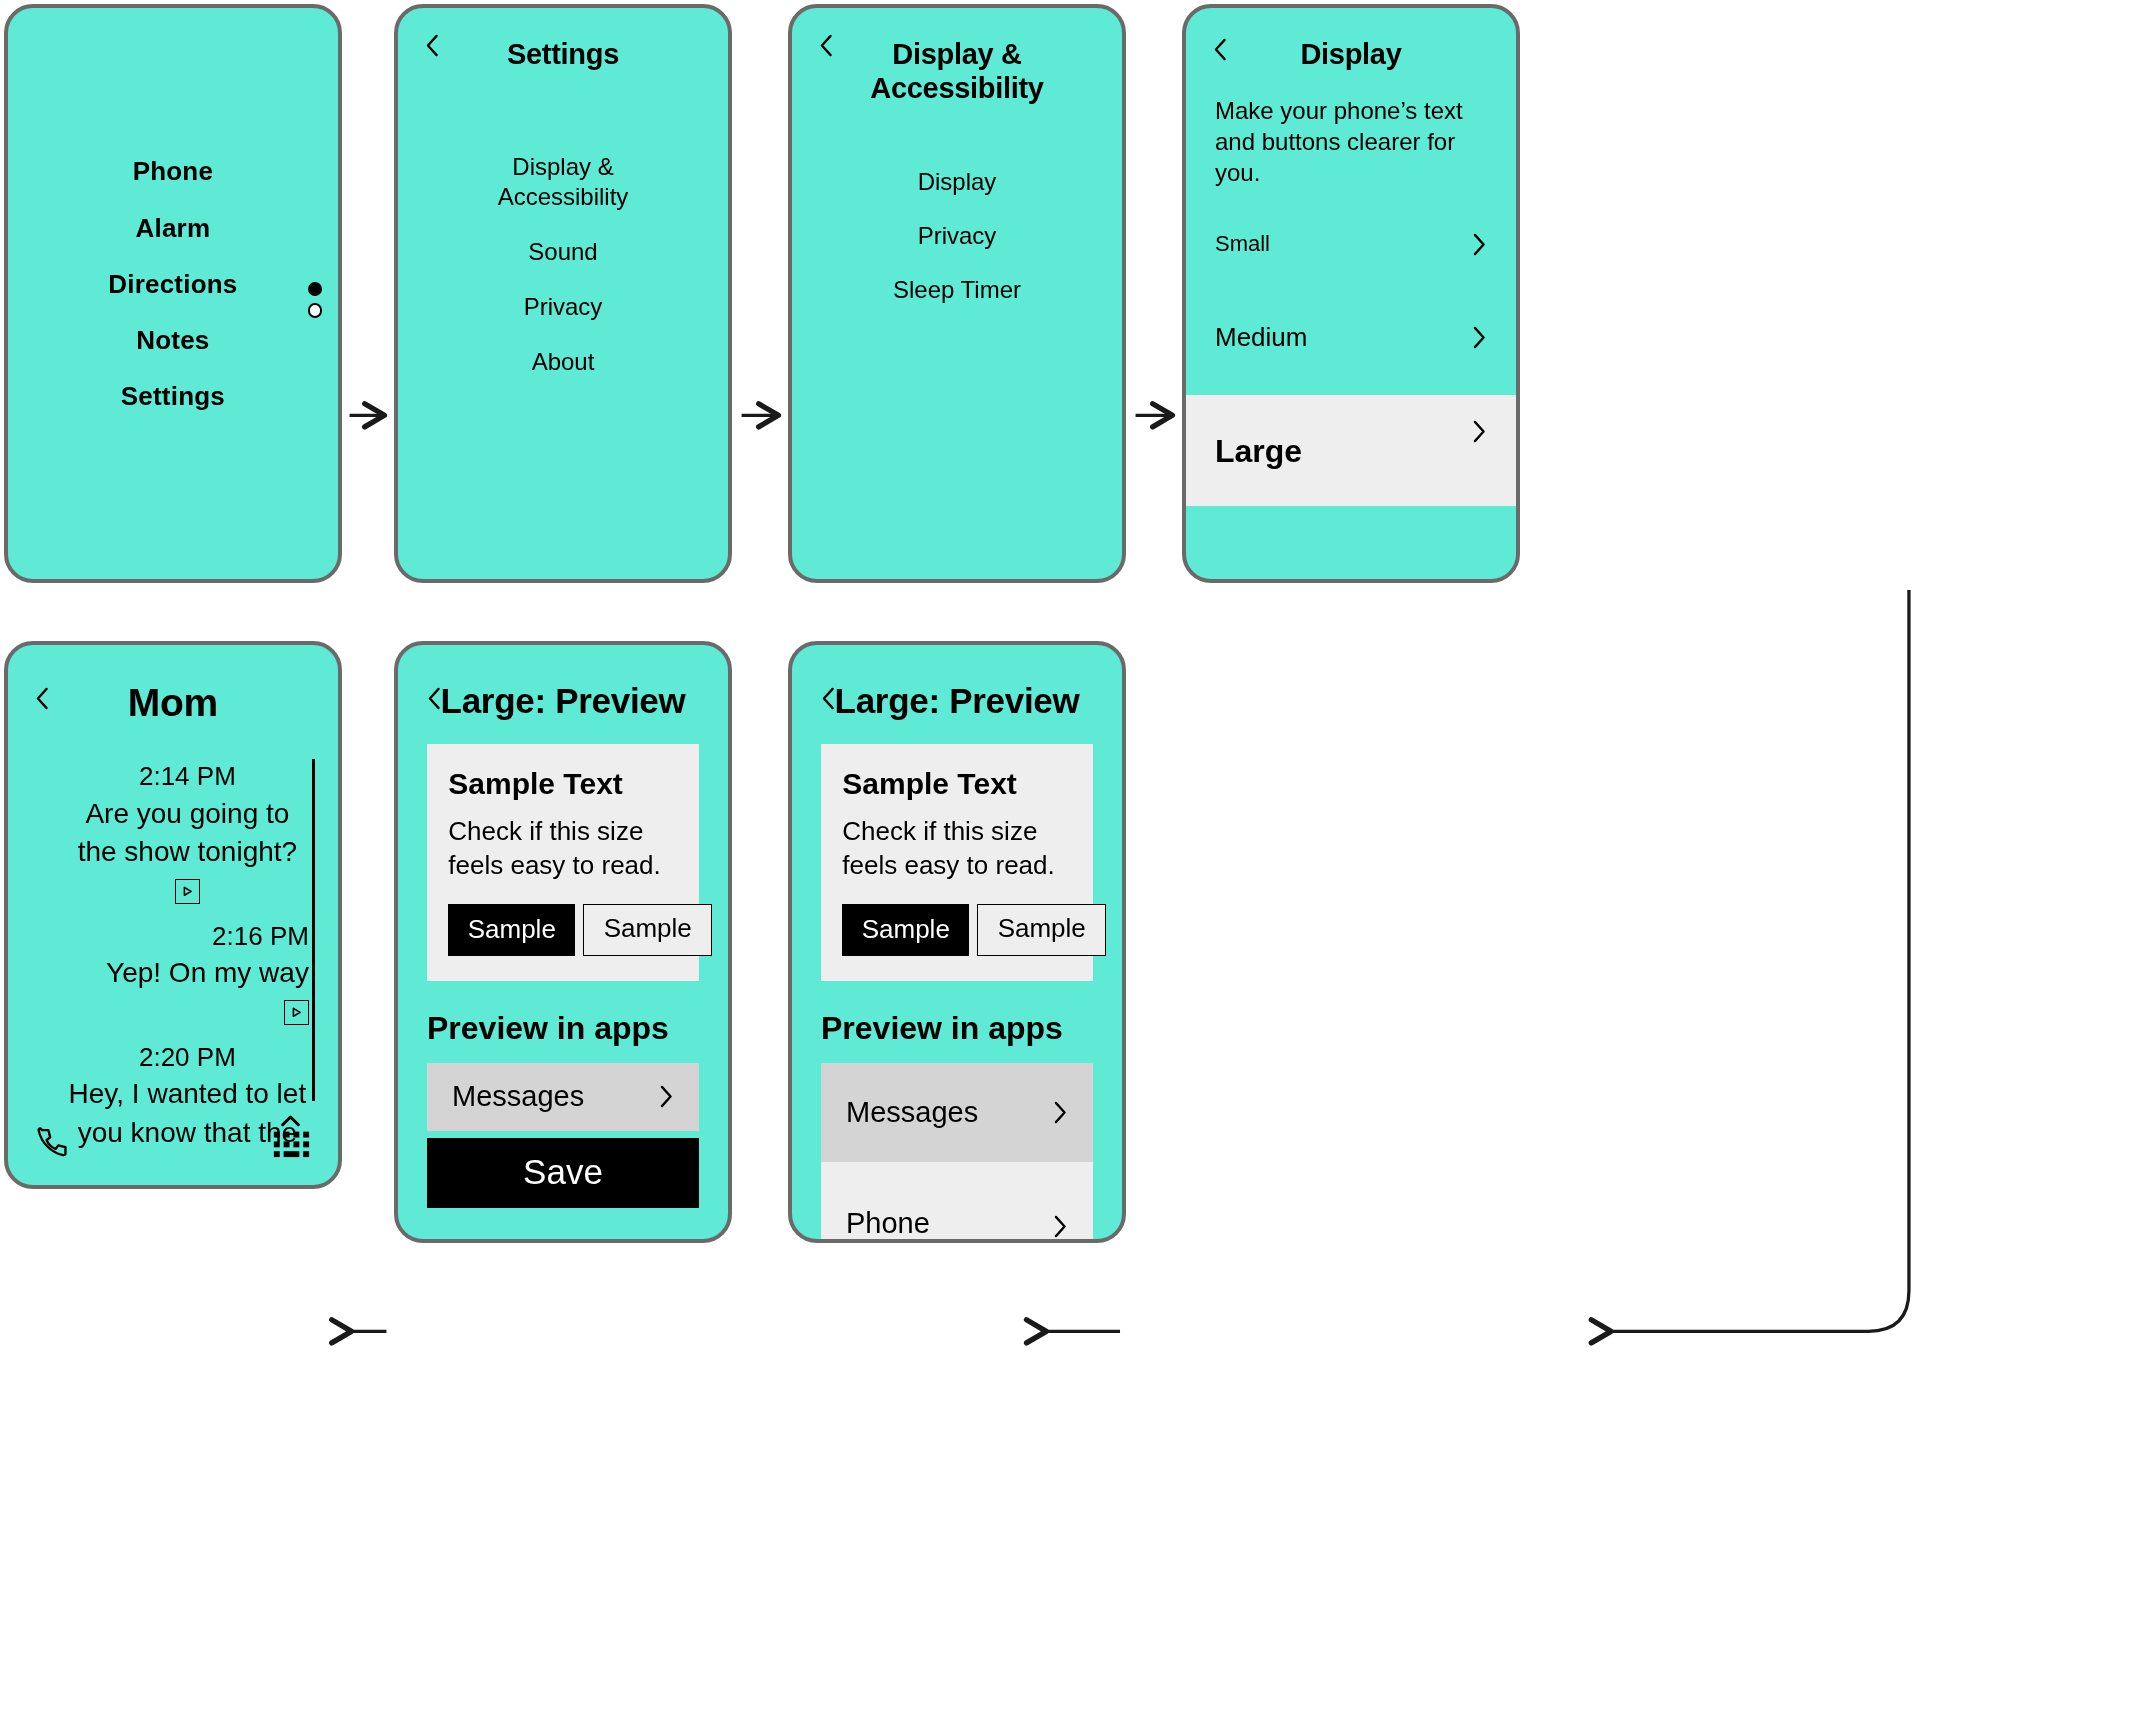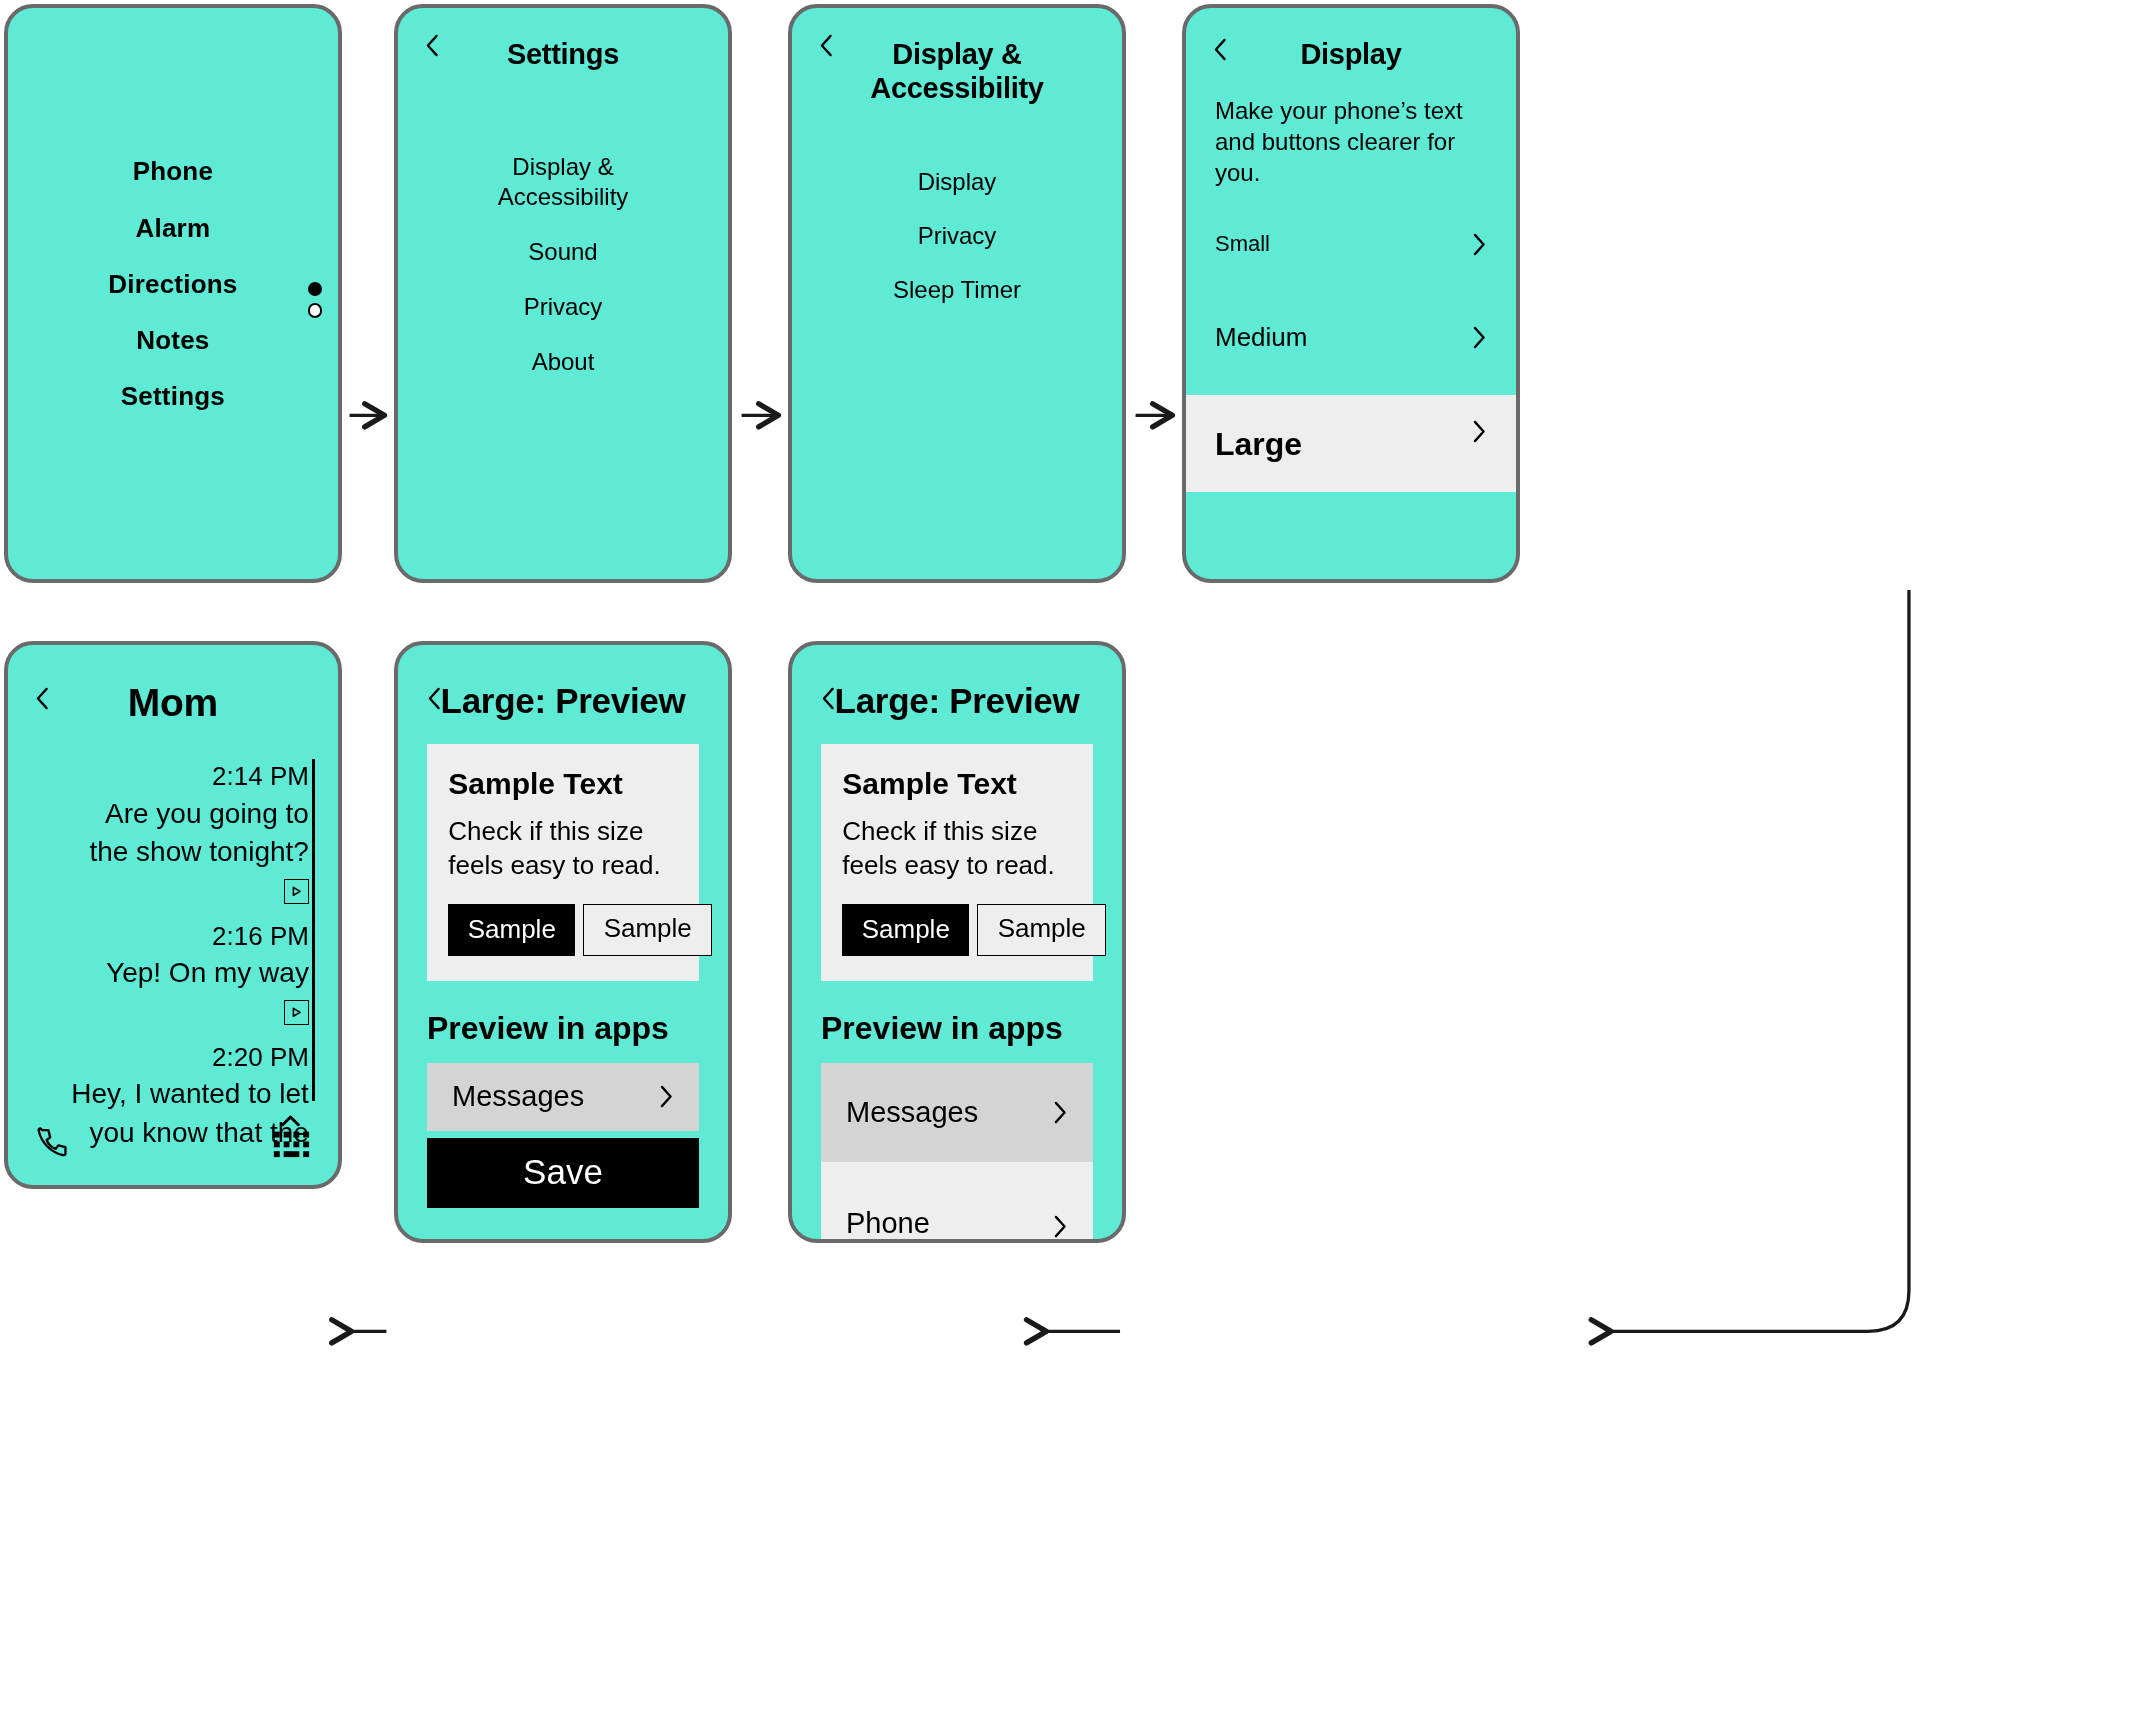--- a/index.html
+++ b/index.html
@@ -108,37 +108,37 @@
   .size-row {
     display: flex; align-items: center; justify-content: space-between;
     padding: 0 29px;
     cursor: pointer;
   }
   .size-row .size-label { line-height: 1; }
   .size-row .chev { flex: 0 0 auto; }
   #row-small  { height: 66px; font-size: 22px; }
   #row-medium { height: 66px; font-size: 26px; margin-top: 27px; }
   #row-large  {
-    height: 97px; font-size: 32px; font-weight: 700;
+    height: 111px; font-size: 32px; font-weight: 700;
     background: #eeeeee; margin-top: 25px;
   }
 
   
   #panel-mom { left: 3.9px; top: 641px; width: 338px; height: 548px; }
   #panel-mom .ph-title { font-size: 39px; }
   #panel-mom .back-chevron { left: 27px; top: 41px; width:15.5px; height:25px; }
   #mom-thread {
     position: relative;
     margin: 33px 29px 0 29px;
     font-size: 26px;
     line-height: 1.37;
   }
   .msg-time { font-size: 26px; }
   .msg-text { font-size: 28px; }
-  .msg-in { text-align: right; margin-left: 29px; }
+  .msg-in { text-align: center; margin-left: 29px; }
   .msg-out { text-align: right; }
   .play-box {
     display: inline-flex; align-items: center; justify-content: center;
     width: 25px; height: 25px;
     border: 1.9px solid #000;
     margin-top: 5.8px;
   }
   .msg-block { margin-bottom: 11.6px; }
   #mom-scrollbar {
     position: absolute; right: -5.8px; top: 0;

